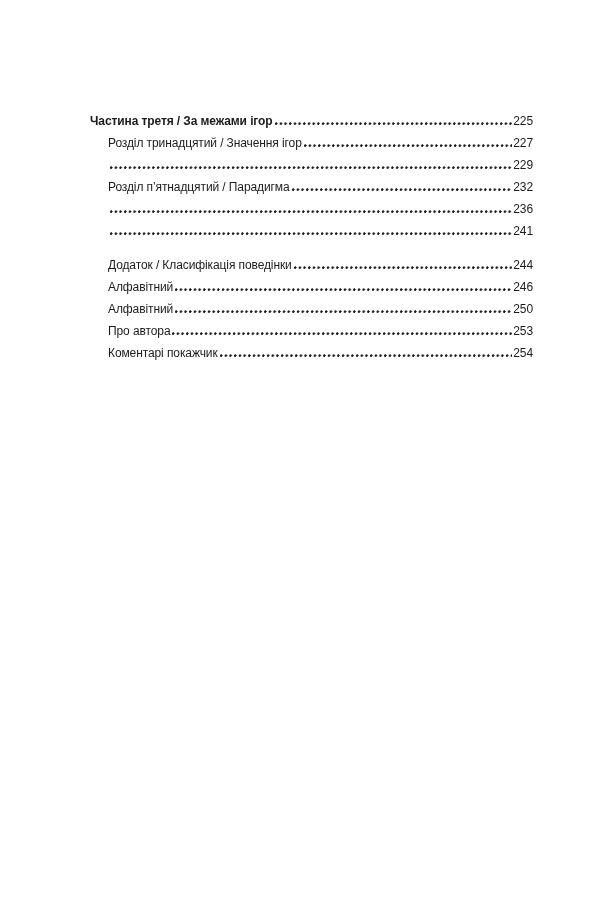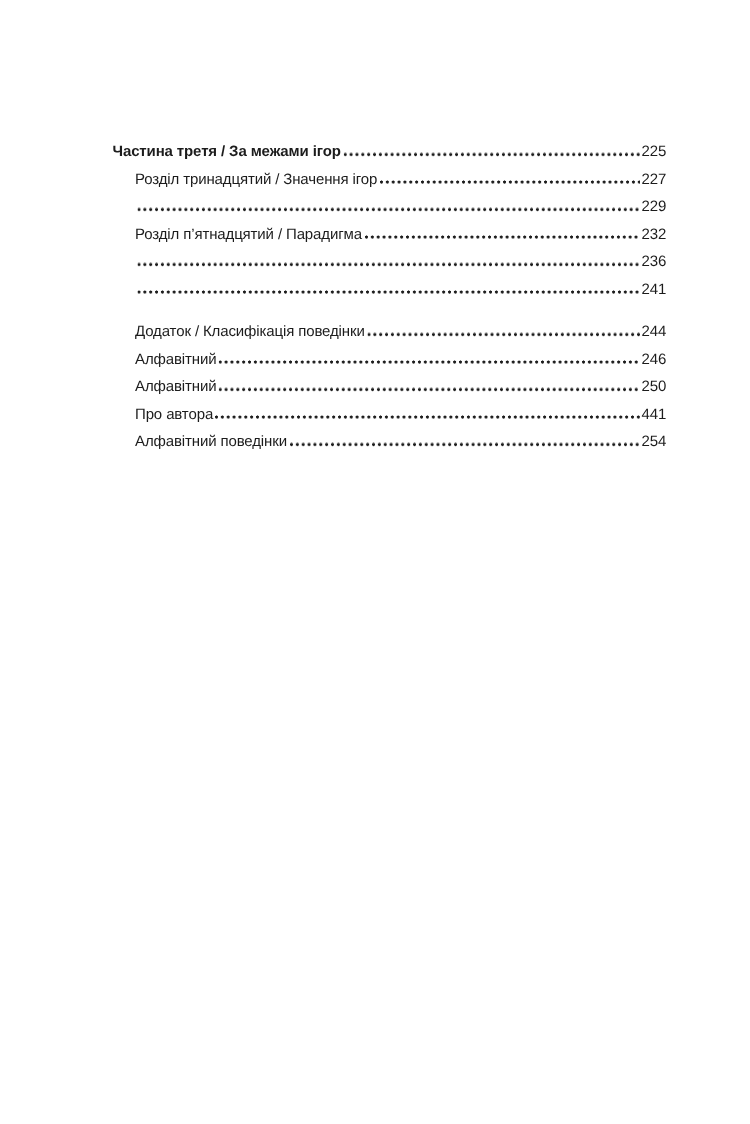--- a/index.html
+++ b/index.html
@@ -104,23 +104,23 @@
         <span class="pagenum">246</span>
       </div>
       <div class="toc-row indented">
         <span class="title">Алфавітний</span>
         <span class="leader"></span>
         <span class="pagenum">250</span>
       </div>
       <div class="toc-row indented">
         <span class="title">Про автора</span>
         <span class="leader"></span>
-        <span class="pagenum">441</span>
+        <span class="pagenum">253</span>
       </div>
       <div class="toc-row indented">
-        <span class="title">Алфавітний поведінки</span>
+        <span class="title">Коментарі покажчик</span>
         <span class="leader"></span>
         <span class="pagenum">254</span>
       </div>
     </section>
 
   </main>
 </div>
 
 </body></html>

